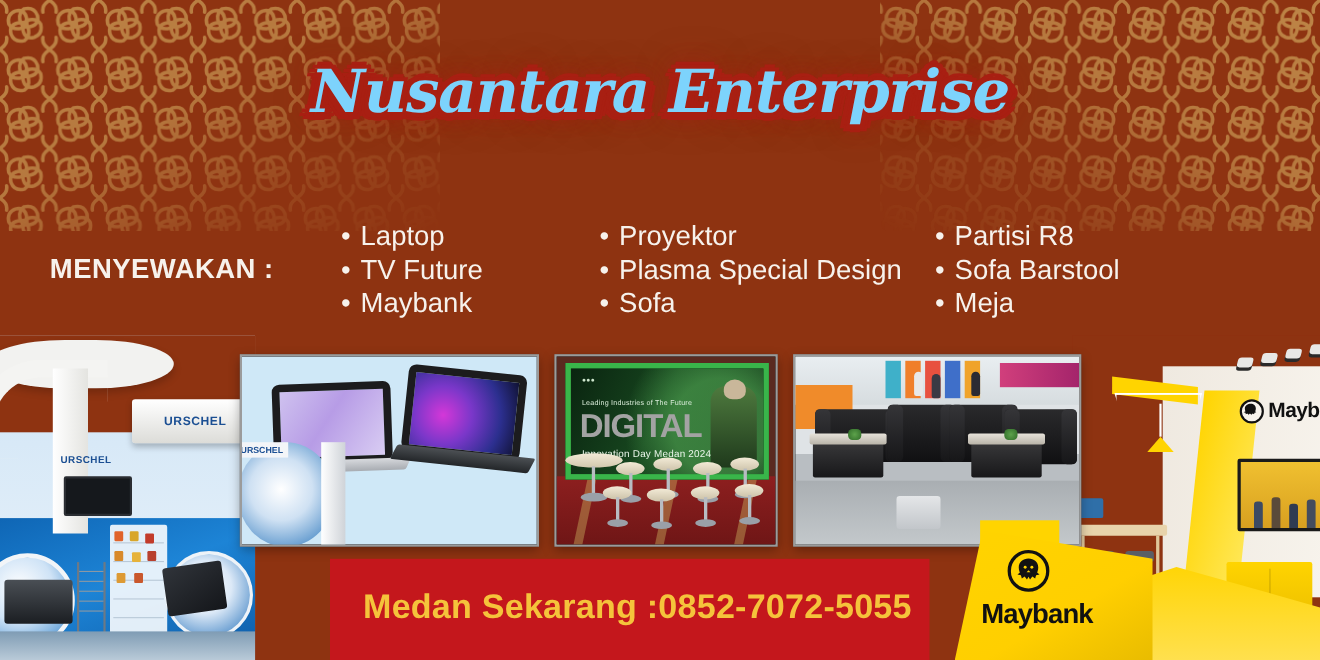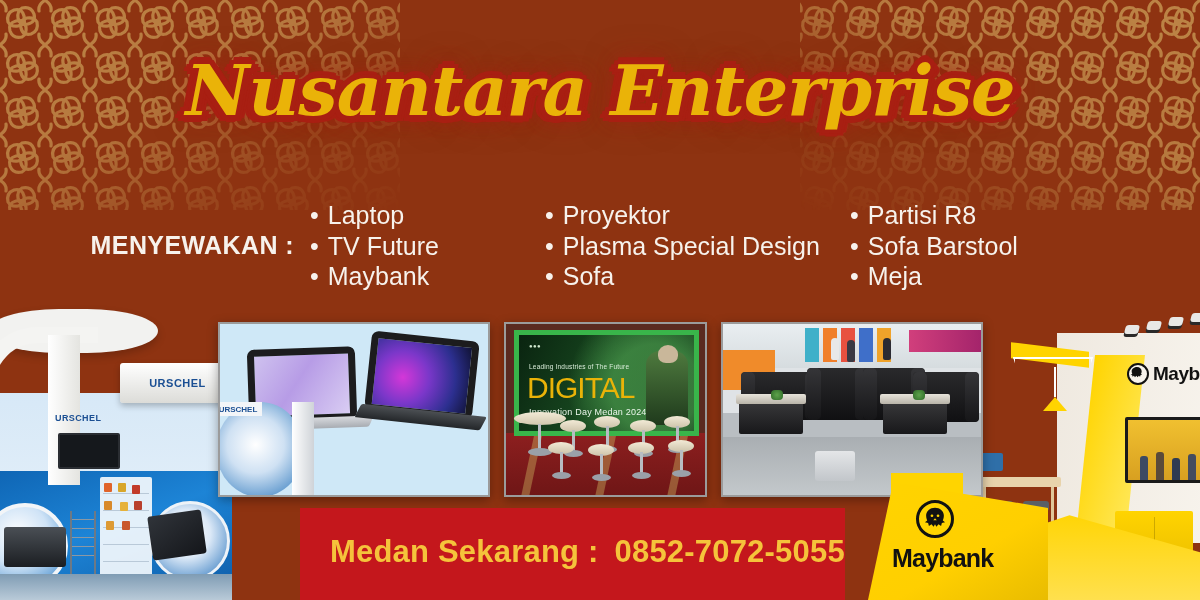--- a/index.html
+++ b/index.html
@@ -181,38 +181,38 @@
   
   .title-wrap {
     position:absolute; left:0; right:0; top:56px;
     text-align:center; z-index:6;
   }
   .title {
     display:inline-block;
     font-family:"DejaVu Serif", serif;
     font-style:italic;
     font-weight:bold;
-    font-size:70px;
+    font-size:54px;
     line-height:1;
-    color:#eab308;
+    color:#7dd3fc;
     letter-spacing:-1px;
     text-shadow:
       4px 4px 0 #A81F12,  -4px 4px 0 #A81F12,  4px -4px 0 #A81F12, -4px -4px 0 #A81F12,
       7px 0 0 #A81F12,    -7px 0 0 #A81F12,    0 7px 0 #A81F12,     0 -7px 0 #A81F12,
       6px 6px 0 #A81F12,  -6px 6px 0 #A81F12,  9px 3px 0 #A81F12,  -9px 3px 0 #A81F12,
       0 0 20px rgba(168,31,18,.95), 0 0 34px rgba(168,31,18,.75);
   }
 
   
   .services {
     position:absolute; left:0; right:0; top:190px; height:110px;
     display:flex; align-items:center; z-index:6;
   }
   .menyewakan {
-    width:310px; text-align:right; padding-right:16px;
+    width:310px; text-align:center; padding-right:16px;
     color:#F7F2EC; font-size:25px; font-weight:bold; letter-spacing:.4px;
   }
   .cols { display:flex; flex:1; gap:0; }
   .col { padding-top:2px; }
   .col.c1 { width:235px; }
   .col.c2 { width:305px; }
   .col.c3 { width:300px; }
   .col ul { list-style:none; }
   .col li {
     color:#F7F2EC; font-size:25px; line-height:1.22;
@@ -278,21 +278,21 @@
       radial-gradient(circle at 78% 55%,rgba(90,180,90,.55) 0 30%,transparent 60%),
       linear-gradient(115deg,#0a2410 0%,#17471f 45%,#0c2b13 100%);
   }
   .t2-person {
     position:absolute; right:6px; top:16px; width:42px; height:74px;
     background:linear-gradient(#4e7a3e,#1f3a1c); border-radius:14px 14px 0 0;
   }
   .t2-head { position:absolute; right:16px; top:10px; width:20px; height:18px; background:#c9b79a; border-radius:50% 50% 40% 40%; }
   .t2-logo { position:absolute; left:10px; top:8px; color:#cfe8cf; font-size:6px; letter-spacing:.4px; }
   .t2-tag { position:absolute; left:10px; top:28px; color:#d9ecd9; font-size:6.5px; letter-spacing:.2px; }
-  .t2-big { position:absolute; left:8px; top:36px; color:#eab308; font-size:30px; font-weight:normal; letter-spacing:-1px; }
+  .t2-big { position:absolute; left:8px; top:36px; color:#a3a3a3; font-size:30px; font-weight:bold; letter-spacing:-1px; }
   .t2-sub { position:absolute; left:10px; top:72px; color:#eaf6ea; font-size:9px; letter-spacing:.2px; }
   .t2-carpet { position:absolute; left:0; right:0; bottom:0; height:62px; background:linear-gradient(#8d1f1f,#6f1616); }
   .t2-carpetline { position:absolute; bottom:0; height:62px; width:8px; background:rgba(200,170,90,.45); transform:skewX(-12deg); }
   .stool { position:absolute; }
   .stool .seat { width:26px; height:12px; background:linear-gradient(#f2ead6,#cdc3aa); border-radius:50%; }
   .stool .pole { position:absolute; left:12px; top:10px; width:3px; height:22px; background:#b8bcc2; }
   .stool .foot { position:absolute; left:4px; top:30px; width:19px; height:7px; background:#9aa0a8; border-radius:50%; }
   .t2-table { position:absolute; left:8px; top:88px; width:52px; height:13px; background:linear-gradient(#f2ead6,#d2c8ae); border-radius:50%; }
   .t2-tablepole { position:absolute; left:32px; top:100px; width:3px; height:26px; background:#b8bcc2; }
   .t2-tablefoot { position:absolute; left:22px; top:124px; width:24px; height:8px; background:#9aa0a8; border-radius:50%; }
@@ -340,21 +340,21 @@
   }
   .cta-bg {
     position:absolute; left:300px; top:0; width:545px; height:92px;
     background:#C4171C;
   }
   .cta-text {
     position:absolute; left:330px; top:26px; width:520px;
     color:#F5C33B; font-size:31px; font-weight:bold; letter-spacing:.2px;
     white-space:nowrap;
   }
-  .cta-text .num { margin-left:16px; }
+  .cta-text .num { margin-left:0; }
 </style>
 </head>
 <body>
 
 <div class="banner">
 
   <div class="batik left">
     <svg width="400" height="210" viewBox="0 0 400 210" xmlns="http://www.w3.org/2000/svg">
       <defs>
         <pattern id="bt" width="45" height="45" patternUnits="userSpaceOnUse">

